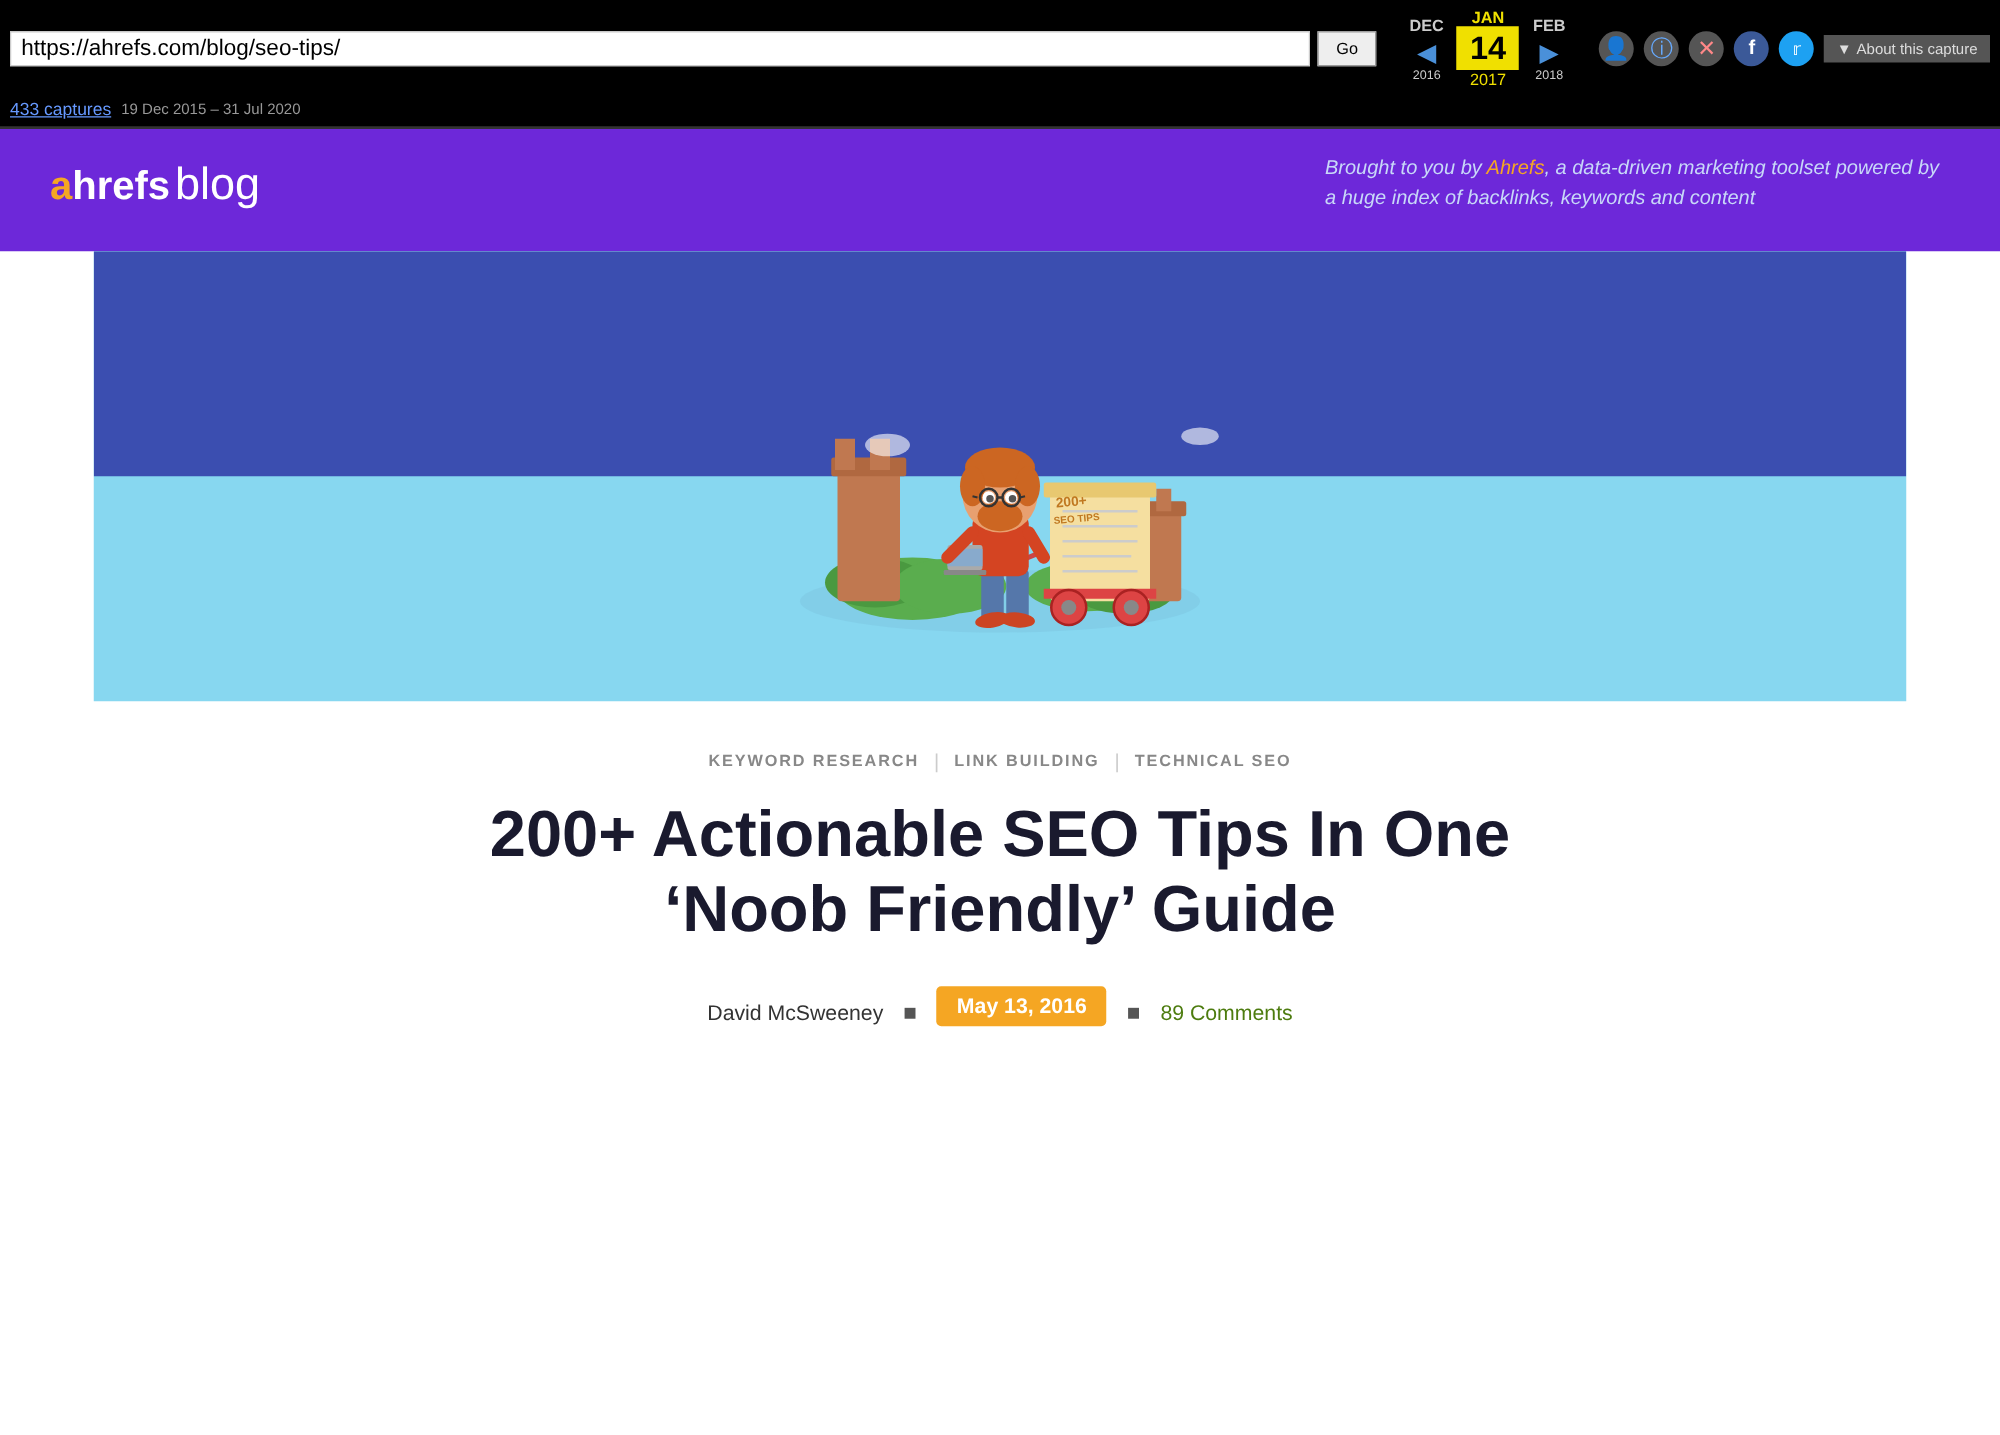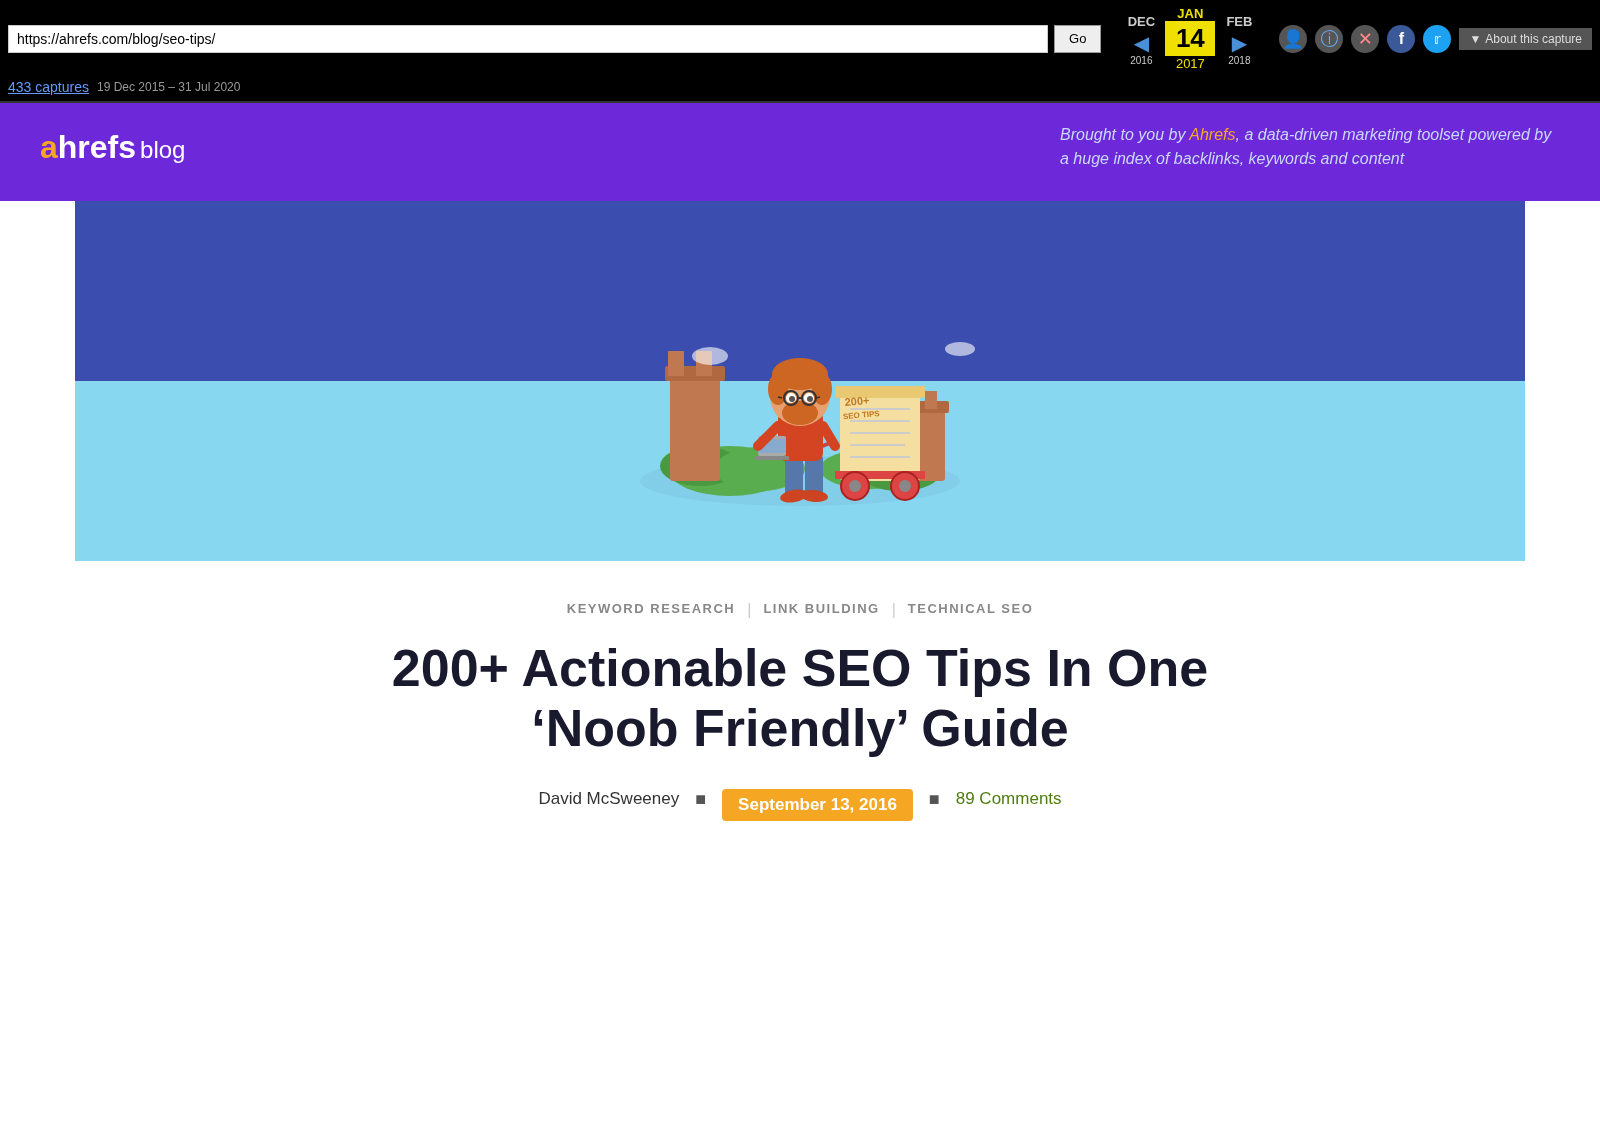--- a/index.html
+++ b/index.html
@@ -16,21 +16,21 @@
       display: flex;
       align-items: center;
       padding: 6px 8px;
       gap: 6px;
     }
     #url-bar {
       flex: 1;
       height: 28px;
       border: 1px solid #ccc;
       padding: 0 8px;
-      font-size: 14px;
+      font-size: 18px;
       background: #fff;
     }
     #go-btn {
       height: 28px;
       padding: 0 14px;
       background: #eee;
       border: 1px solid #999;
       font-size: 13px;
       cursor: pointer;
     }
@@ -153,21 +153,21 @@
     }
     #logo-ahrefs {
       font-size: 32px;
       font-weight: bold;
       color: #fff;
     }
     #logo-a {
       color: #f5a623;
     }
     #logo-blog {
-      font-size: 24px;
+      font-size: 36px;
       font-weight: 300;
       color: #fff;
       margin-left: 4px;
     }
     #tagline {
       color: #c8d8f8;
       font-style: italic;
       font-size: 16px;
       max-width: 500px;
       line-height: 1.5;
@@ -229,21 +229,21 @@
     #article-title {
       font-size: 52px;
       font-weight: 900;
       color: #1a1a2e;
       max-width: 900px;
       margin: 0 auto 30px;
       line-height: 1.15;
     }
     #article-meta {
       display: flex;
-      align-items: flex-start;
+      align-items: flex-end;
       justify-content: center;
       gap: 16px;
       font-size: 17px;
       color: #333;
     }
     #author-name {
       color: #333;
     }
     .meta-dot {
       color: #555;
@@ -416,17 +416,17 @@
     <span class="tag-item">LINK BUILDING</span>
     <span class="tag-sep">|</span>
     <span class="tag-item">TECHNICAL SEO</span>
   </div>
 
   <h1 id="article-title">200+ Actionable SEO Tips In One ‘Noob Friendly’ Guide</h1>
 
   <div id="article-meta">
     <span id="author-name">David McSweeney</span>
     <span class="meta-dot">■</span>
-    <span id="date-badge">September 13, 2016</span>
+    <span id="date-badge">May 13, 2016</span>
     <span class="meta-dot">■</span>
     <span id="comments-count">89 Comments</span>
   </div>
 </div>
 
 </body></html>

